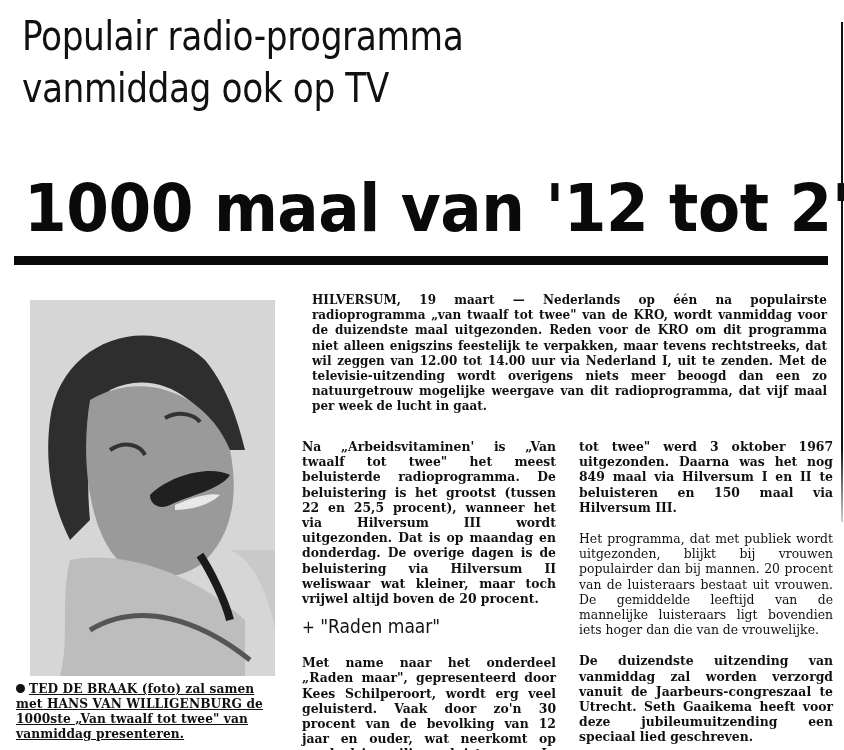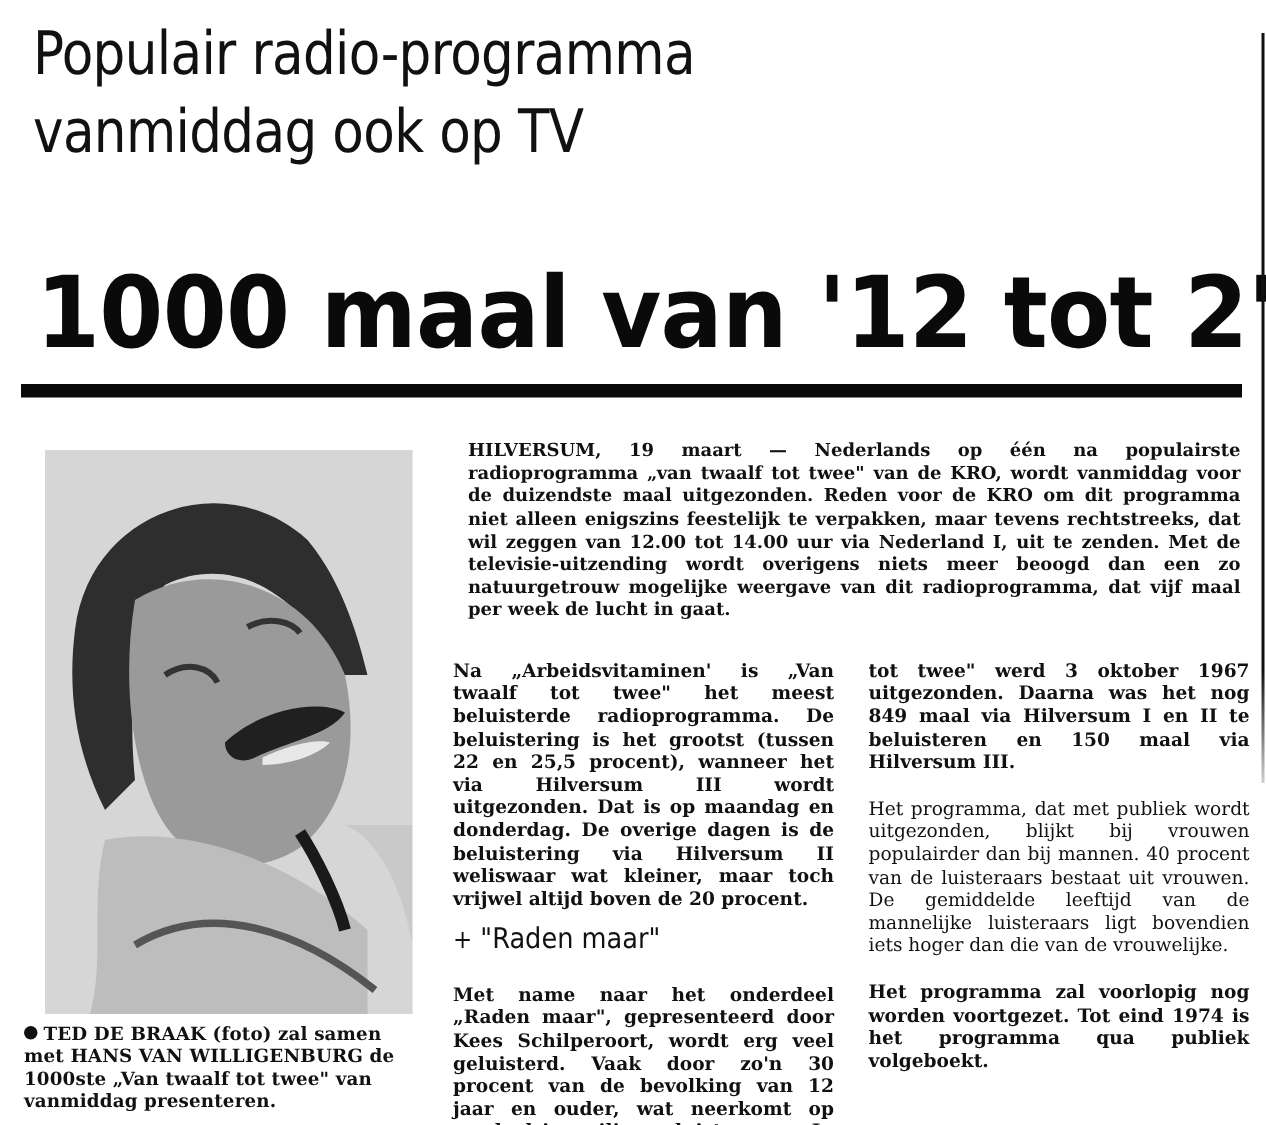--- a/index.html
+++ b/index.html
@@ -28,21 +28,21 @@
     left: 841px; top: 22px; width: 2px; height: 500px;
     background: linear-gradient(#111 0%, #111 85%, rgba(17,17,17,0.2) 100%);
   }
   .photo {
     left: 30px; top: 300px; width: 245px; height: 376px; overflow: hidden;
     background: #d9d9d9;
   }
   .photo svg { display: block; width: 100%; height: 100%; }
   .caption {
     left: 16px; top: 682px; width: 262px; font-size: 12.2px; font-weight: bold;
-    line-height: 15px; color: #111; letter-spacing: 0.1px;
+    line-height: 15px; color: #111; letter-spacing: 0.1px; text-decoration: underline;
   }
   .caption .dot {
     display: inline-block; width: 9px; height: 9px; border-radius: 50%;
     background: #111; margin-right: 4px; vertical-align: 0px;
   }
   .caption .normal { font-weight: bold; }
   .lead {
     left: 312px; top: 293px; width: 515px; font-size: 12px; font-weight: bold;
     line-height: 15.2px; text-align: justify; color: #111;
   }
@@ -102,15 +102,16 @@
 <div class="abs col col1">
   <p>Na „Arbeidsvitaminen' is „Van twaalf tot twee" het meest beluisterde radioprogramma. De beluistering is het grootst (tussen 22 en 25,5 procent), wanneer het via Hilversum III wordt uitgezonden. Dat is op maandag en donderdag. De overige dagen is de beluistering via Hilversum II weliswaar wat kleiner, maar toch vrijwel altijd boven de 20 procent.</p>
   <div class="subhead">
     <span class="plus">+</span><span>"Raden maar"</span>
   </div>
   <p>Met name naar het onderdeel „Raden maar", gepresenteerd door Kees Schilperoort, wordt erg veel geluisterd. Vaak door zo'n 30 procent van de bevolking van 12 jaar en ouder, wat neerkomt op rond drie miljoen luisteraars. In totaal luisteren gedurende een kortere of langere tijd zo'n vier miljoen mensen naar dit KRO-programma. De eerste „Van twaalf</p>
 </div>
 
 <div class="abs col col2">
   <p>tot twee" werd 3 oktober 1967 uitgezonden. Daarna was het nog 849 maal via Hilversum I en II te beluisteren en 150 maal via Hilversum III.</p>
-  <p class="light">Het programma, dat met publiek wordt uitgezonden, blijkt bij vrouwen populairder dan bij mannen. 40 procent van de luisteraars bestaat uit vrouwen. De gemiddelde leeftijd van de mannelijke luisteraars ligt bovendien iets hoger dan die van de vrouwelijke.</p>
+  <p class="light">Het programma, dat met publiek wordt uitgezonden, blijkt bij vrouwen populairder dan bij mannen. 20 procent van de luisteraars bestaat uit vrouwen. De gemiddelde leeftijd van de mannelijke luisteraars ligt bovendien iets hoger dan die van de vrouwelijke.</p>
+  <p>De duizendste uitzending van vanmiddag zal worden verzorgd vanuit de Jaarbeurs-congreszaal te Utrecht. Seth Gaaikema heeft voor deze jubileumuitzending een speciaal lied geschreven.</p>
   <p>Het programma zal voorlopig nog worden voortgezet. Tot eind 1974 is het programma qua publiek volgeboekt.</p>
 </div>
 
 </body></html>

